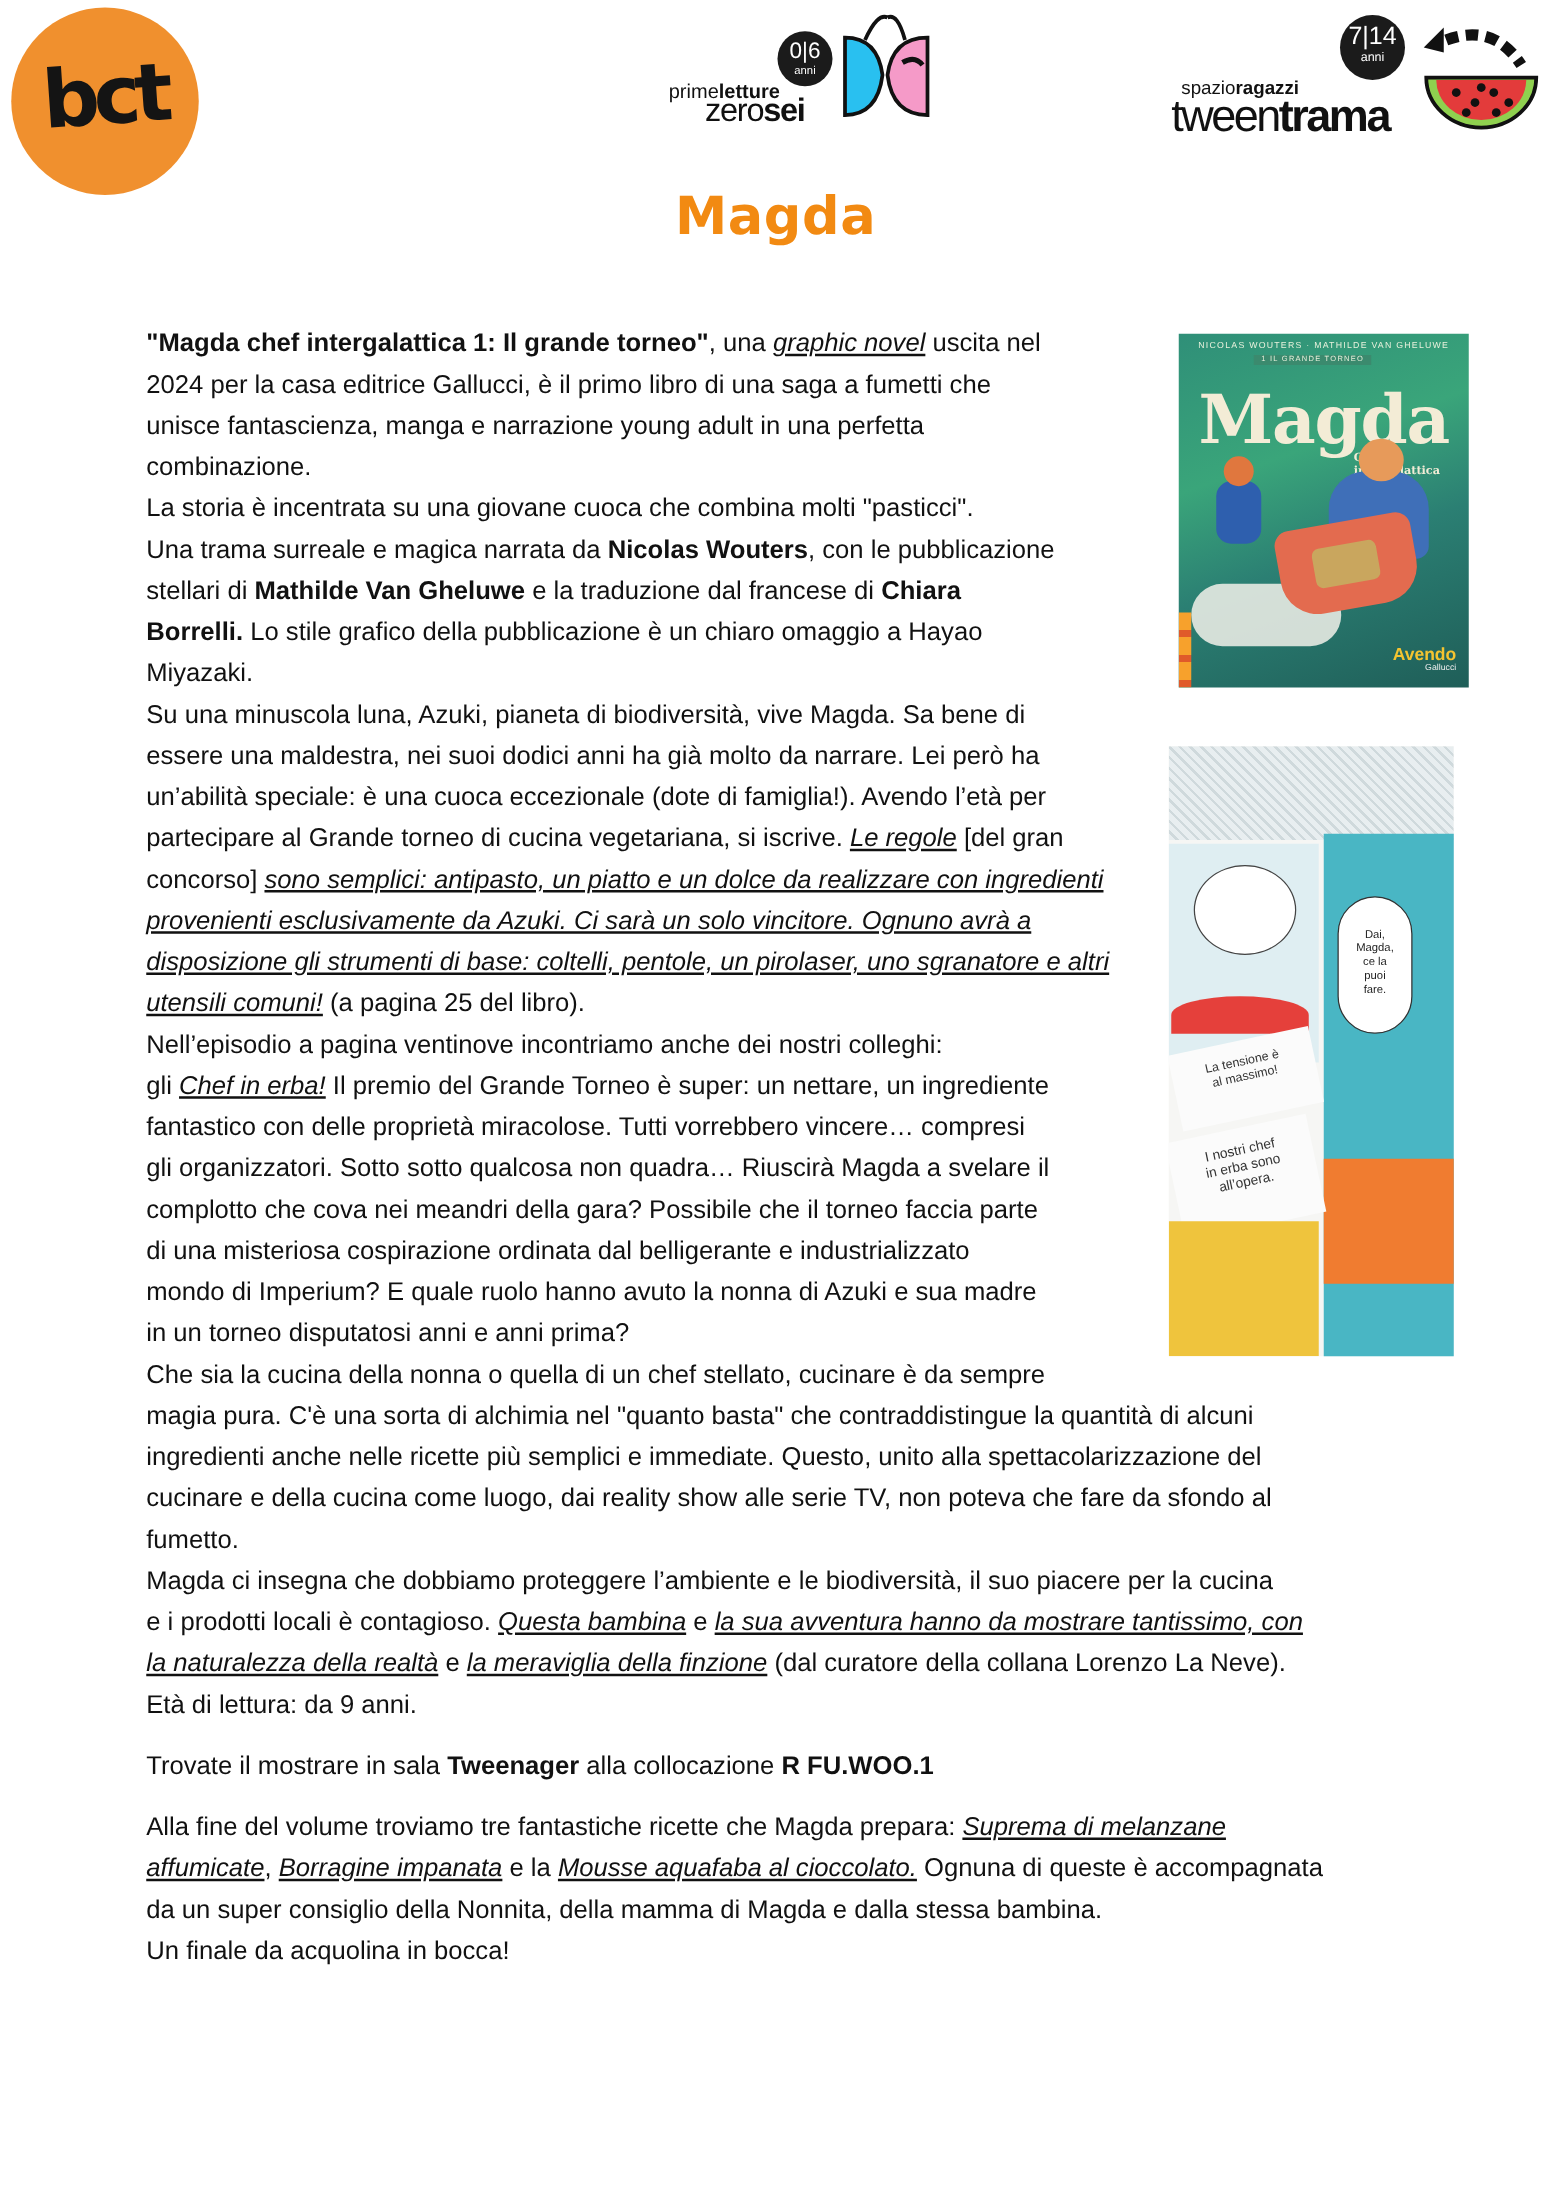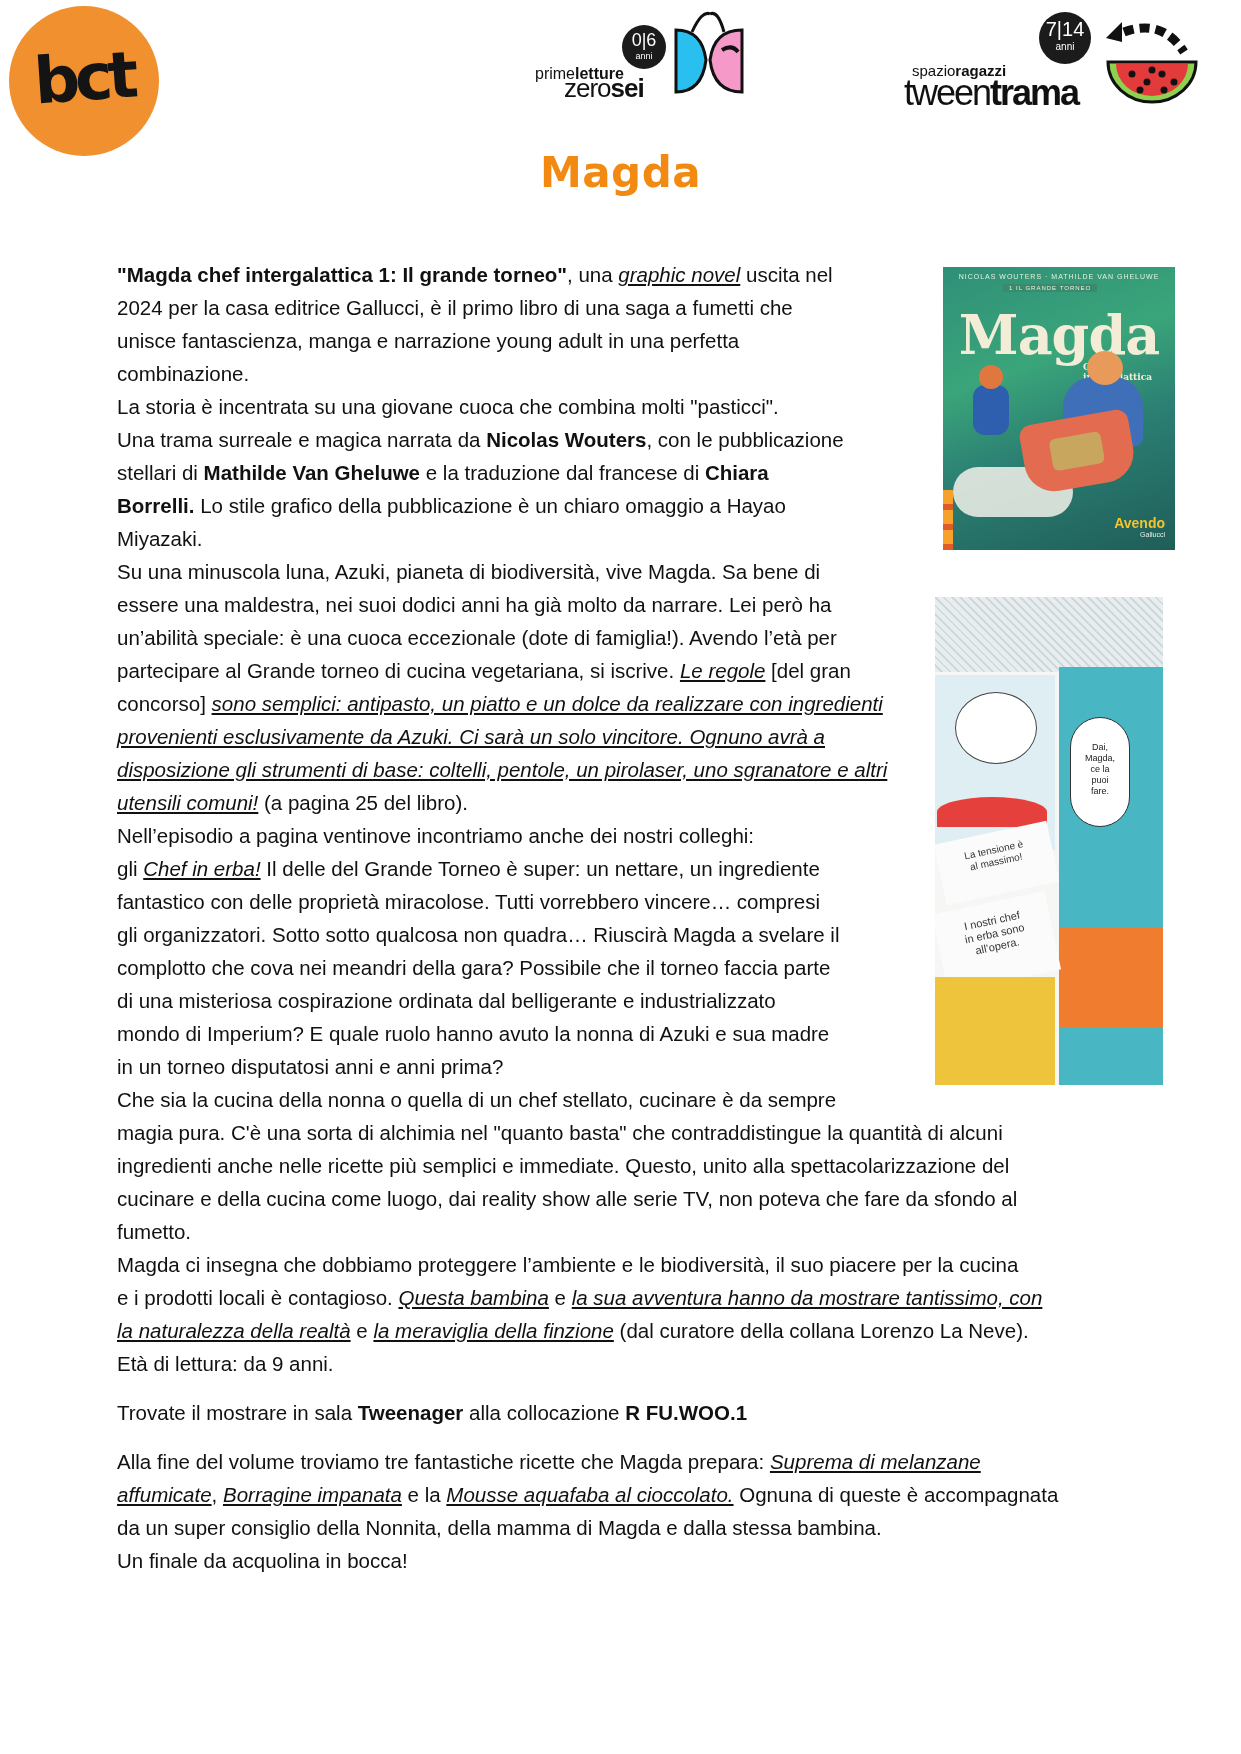--- a/index.html
+++ b/index.html
@@ -16,21 +16,21 @@
   #zerosei-logo { left: 532px; top: 10px; width: 215px; height: 90px; }
   #zerosei-logo .badge { position: absolute; left: 90px; top: 15px; width: 44px; height: 44px; border-radius: 50%;
                          background: #1b1b1b; color: #fff; text-align: center; font-size: 18px; line-height: 22px; padding-top: 4px; box-sizing: border-box; }
   #zerosei-logo .badge small { display: block; font-size: 9px; line-height: 10px; }
   #zerosei-logo .pre { position: absolute; left: 3px; top: 55px; font-size: 16px; color: #111; }
   #zerosei-logo .pre b { font-weight: 700; }
   #zerosei-logo .main { position: absolute; left: 32px; top: 64px; font-size: 26px; letter-spacing: -1px; color: #111; line-height: 28px; }
   #zerosei-logo .main b { font-weight: 900; }
   #zerosei-logo svg { position: absolute; left: 140px; top: 0; }
 
-  #tween-logo { left: 902px; top: 12px; width: 300px; height: 100px; }
+  #tween-logo { left: 935px; top: 12px; width: 300px; height: 100px; }
   #tween-logo .badge { position: absolute; left: 137px; top: 0; width: 52px; height: 52px; border-radius: 50%;
                        background: #1b1b1b; color: #fff; text-align: center; font-size: 20px; line-height: 24px; padding-top: 5px; box-sizing: border-box; }
   #tween-logo .badge small { display: block; font-size: 10px; line-height: 11px; }
   #tween-logo .pre { position: absolute; left: 10px; top: 50px; font-size: 15px; color: #111; }
   #tween-logo .pre b { font-weight: 900; }
   #tween-logo .main { position: absolute; left: 2px; top: 62px; font-size: 36px; letter-spacing: -2px; color: #111; line-height: 38px; }
   #tween-logo .main b { font-weight: 900; }
   #tween-logo svg { position: absolute; left: 200px; top: 0; }
 
   
@@ -135,21 +135,21 @@
 <div class="abs txt" style="top:522px">Miyazaki.</div>
 <div class="abs txt" style="top:555px">Su una minuscola luna,  Azuki, pianeta di biodiversità, vive Magda. Sa bene di</div>
 <div class="abs txt" style="top:588px">essere una maldestra, nei suoi dodici anni ha già molto da narrare. Lei però ha</div>
 <div class="abs txt" style="top:621px">un’abilità speciale: è una cuoca eccezionale (dote di famiglia!).  Avendo l’età per</div>
 <div class="abs txt" style="top:654px"><span>partecipare al Grande torneo di cucina vegetariana, si iscrive. </span><i>Le regole</i><span> [del gran</span></div>
 <div class="abs txt" style="top:687px"><span>concorso] </span><i>sono semplici: antipasto, un piatto e un dolce da realizzare con ingredienti</i></div>
 <div class="abs txt" style="top:720px"><i>provenienti esclusivamente da Azuki. Ci sarà un solo vincitore. Ognuno avrà a</i></div>
 <div class="abs txt" style="top:753px"><i>disposizione gli strumenti di base: coltelli, pentole, un pirolaser, uno sgranatore e altri</i></div>
 <div class="abs txt" style="top:786px"><i>utensili comuni!</i><span> (a pagina 25 del libro).</span></div>
 <div class="abs txt" style="top:819px">Nell’episodio a pagina ventinove incontriamo anche dei nostri colleghi:</div>
-<div class="abs txt" style="top:852px"><span>gli </span><i>Chef in erba!</i><span> Il delle del Grande Torneo è super: un nettare, un ingrediente</span></div>
+<div class="abs txt" style="top:852px"><span>gli </span><i>Chef in erba!</i><span> Il premio del Grande Torneo è super: un nettare, un ingrediente</span></div>
 <div class="abs txt" style="top:885px">fantastico con delle proprietà miracolose. Tutti vorrebbero vincere… compresi</div>
 <div class="abs txt" style="top:918px">gli organizzatori. Sotto sotto qualcosa non quadra… Riuscirà Magda a svelare il</div>
 <div class="abs txt" style="top:951px">complotto che cova nei meandri della gara? Possibile che il torneo faccia parte</div>
 <div class="abs txt" style="top:984px">di una misteriosa cospirazione ordinata dal belligerante e industrializzato</div>
 <div class="abs txt" style="top:1017px">mondo di Imperium? E quale ruolo hanno avuto la nonna di Azuki e sua madre</div>
 <div class="abs txt" style="top:1050px">in un torneo disputatosi anni e anni prima?</div>
 <div class="abs txt" style="top:1083px">Che sia la cucina della nonna o quella di un chef stellato, cucinare è da sempre</div>
 <div class="abs txt" style="top:1116px">magia pura. C'è una sorta di alchimia nel "quanto basta" che contraddistingue la quantità di alcuni</div>
 <div class="abs txt" style="top:1149px">ingredienti anche nelle ricette più semplici e immediate. Questo, unito alla spettacolarizzazione del</div>
 <div class="abs txt" style="top:1182px">cucinare e della cucina come luogo, dai reality show alle serie TV, non poteva che fare da sfondo al</div>

